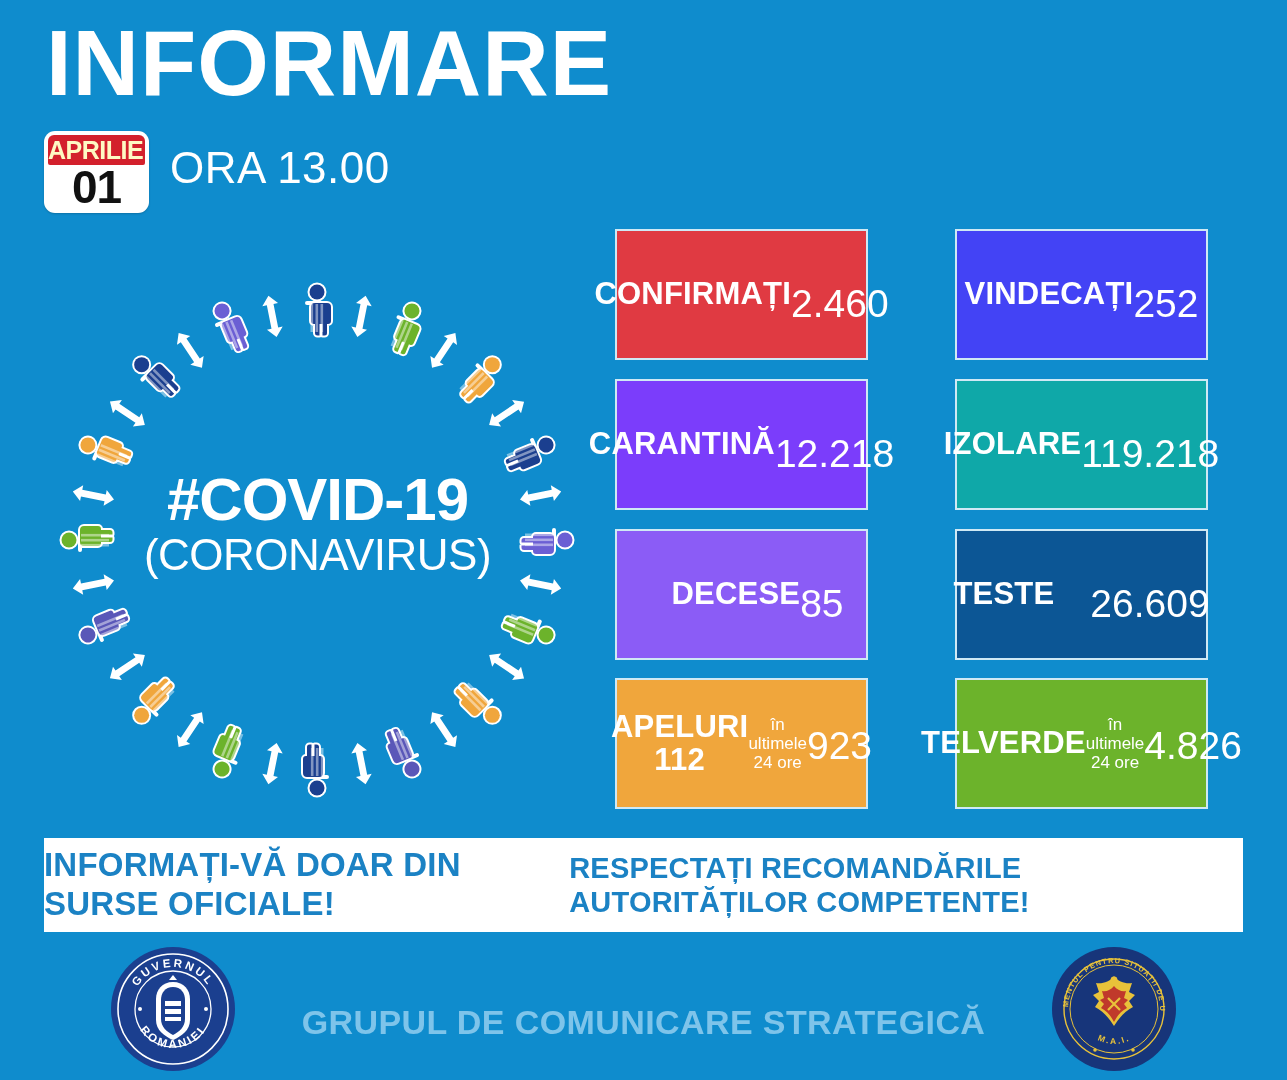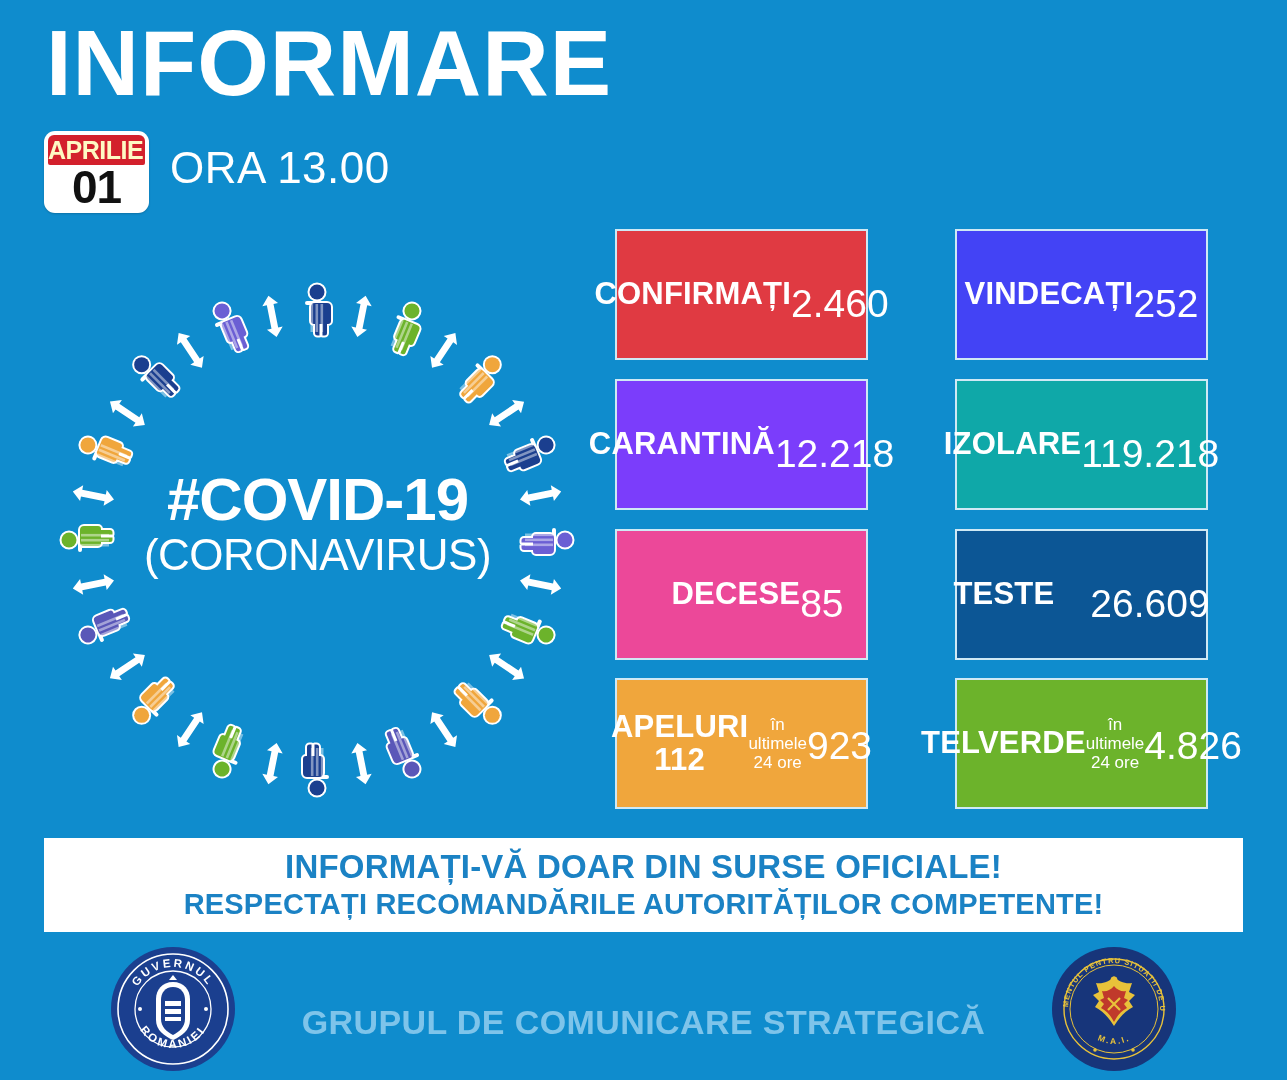--- a/index.html
+++ b/index.html
@@ -82,21 +82,21 @@
   .row-1 { top:0;   height:131px; }
   .row-2 { top:150px; height:131px; }
   .row-3 { top:300px; height:131px; }
   .row-4 { top:449px; height:131px; }
 
   
   #banner {
     position:absolute; left:44px; top:838px;
     width:1199px; height:94px;
     background:#ffffff;
-    display:flex; flex-direction:column;
+    display:flex; flex-direction:row;
     align-items:center; justify-content:center;
     padding:6px 0;
   }
   #banner .line1 {
     color:#1b82c4; font-size:33px; font-weight:bold;
     letter-spacing:.2px; line-height:1.18;
   }
   #banner .line2 {
     color:#1b82c4; font-size:29px; font-weight:bold;
     letter-spacing:.2px; line-height:1.18;
@@ -372,21 +372,21 @@
       <div class="value">252</div>
     </div>
     <div class="stat-card col-l row-2" style="background: rgb(123, 61, 251);">
       <div class="label">CARANTINĂ</div>
       <div class="value">12.218</div>
     </div>
     <div class="stat-card col-r row-2" style="background: rgb(15, 168, 168);">
       <div class="label">IZOLARE</div>
       <div class="value">119.218</div>
     </div>
-    <div class="stat-card col-l row-3" style="background: #ec4899; padding-left: 32px;">
+    <div class="stat-card col-l row-3" style="background: #8b5cf6; padding-left: 32px;">
       <div class="label">DECESE</div>
       <div class="value">85</div>
     </div>
     <div class="stat-card col-r row-3" style="background: rgb(12, 86, 149); gap: 36px;">
       <div class="label">TESTE</div>
       <div class="value">26.609</div>
     </div>
     <div class="stat-card col-l row-4 has-sub" style="background: rgb(240, 166, 60);">
       <div class="label">APELURI 112</div>
       <div class="sublabel">în ultimele 24 ore</div>

